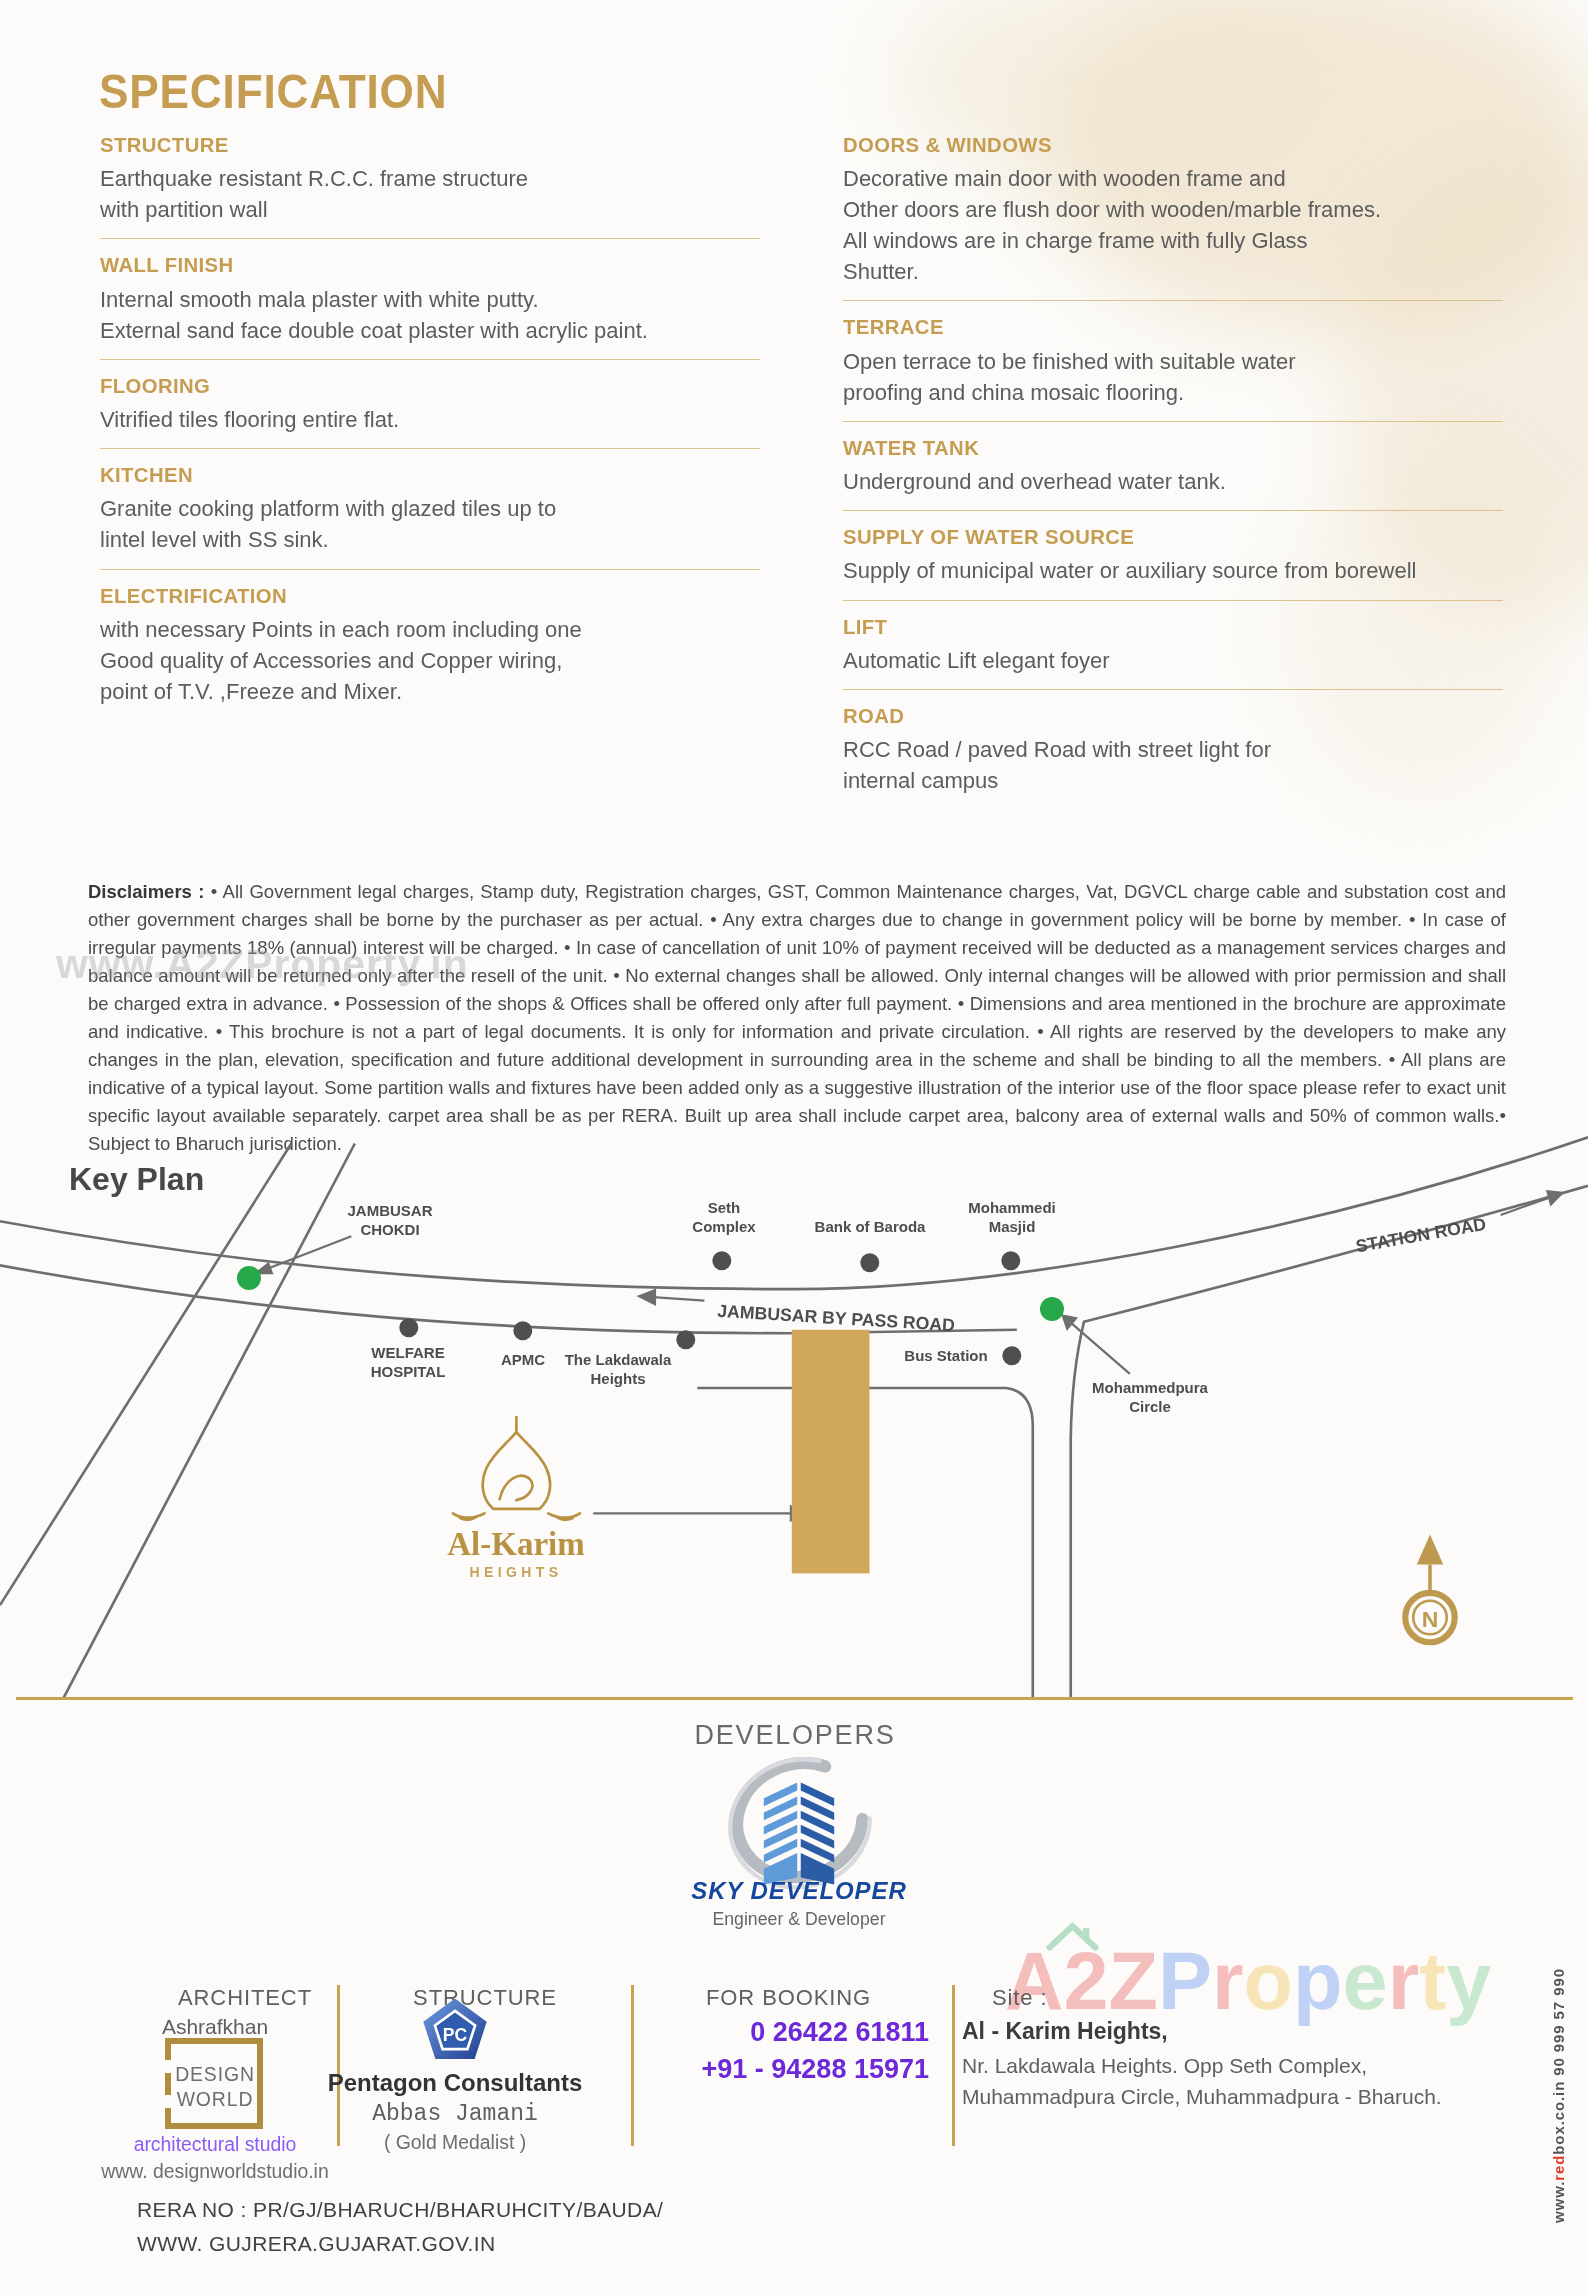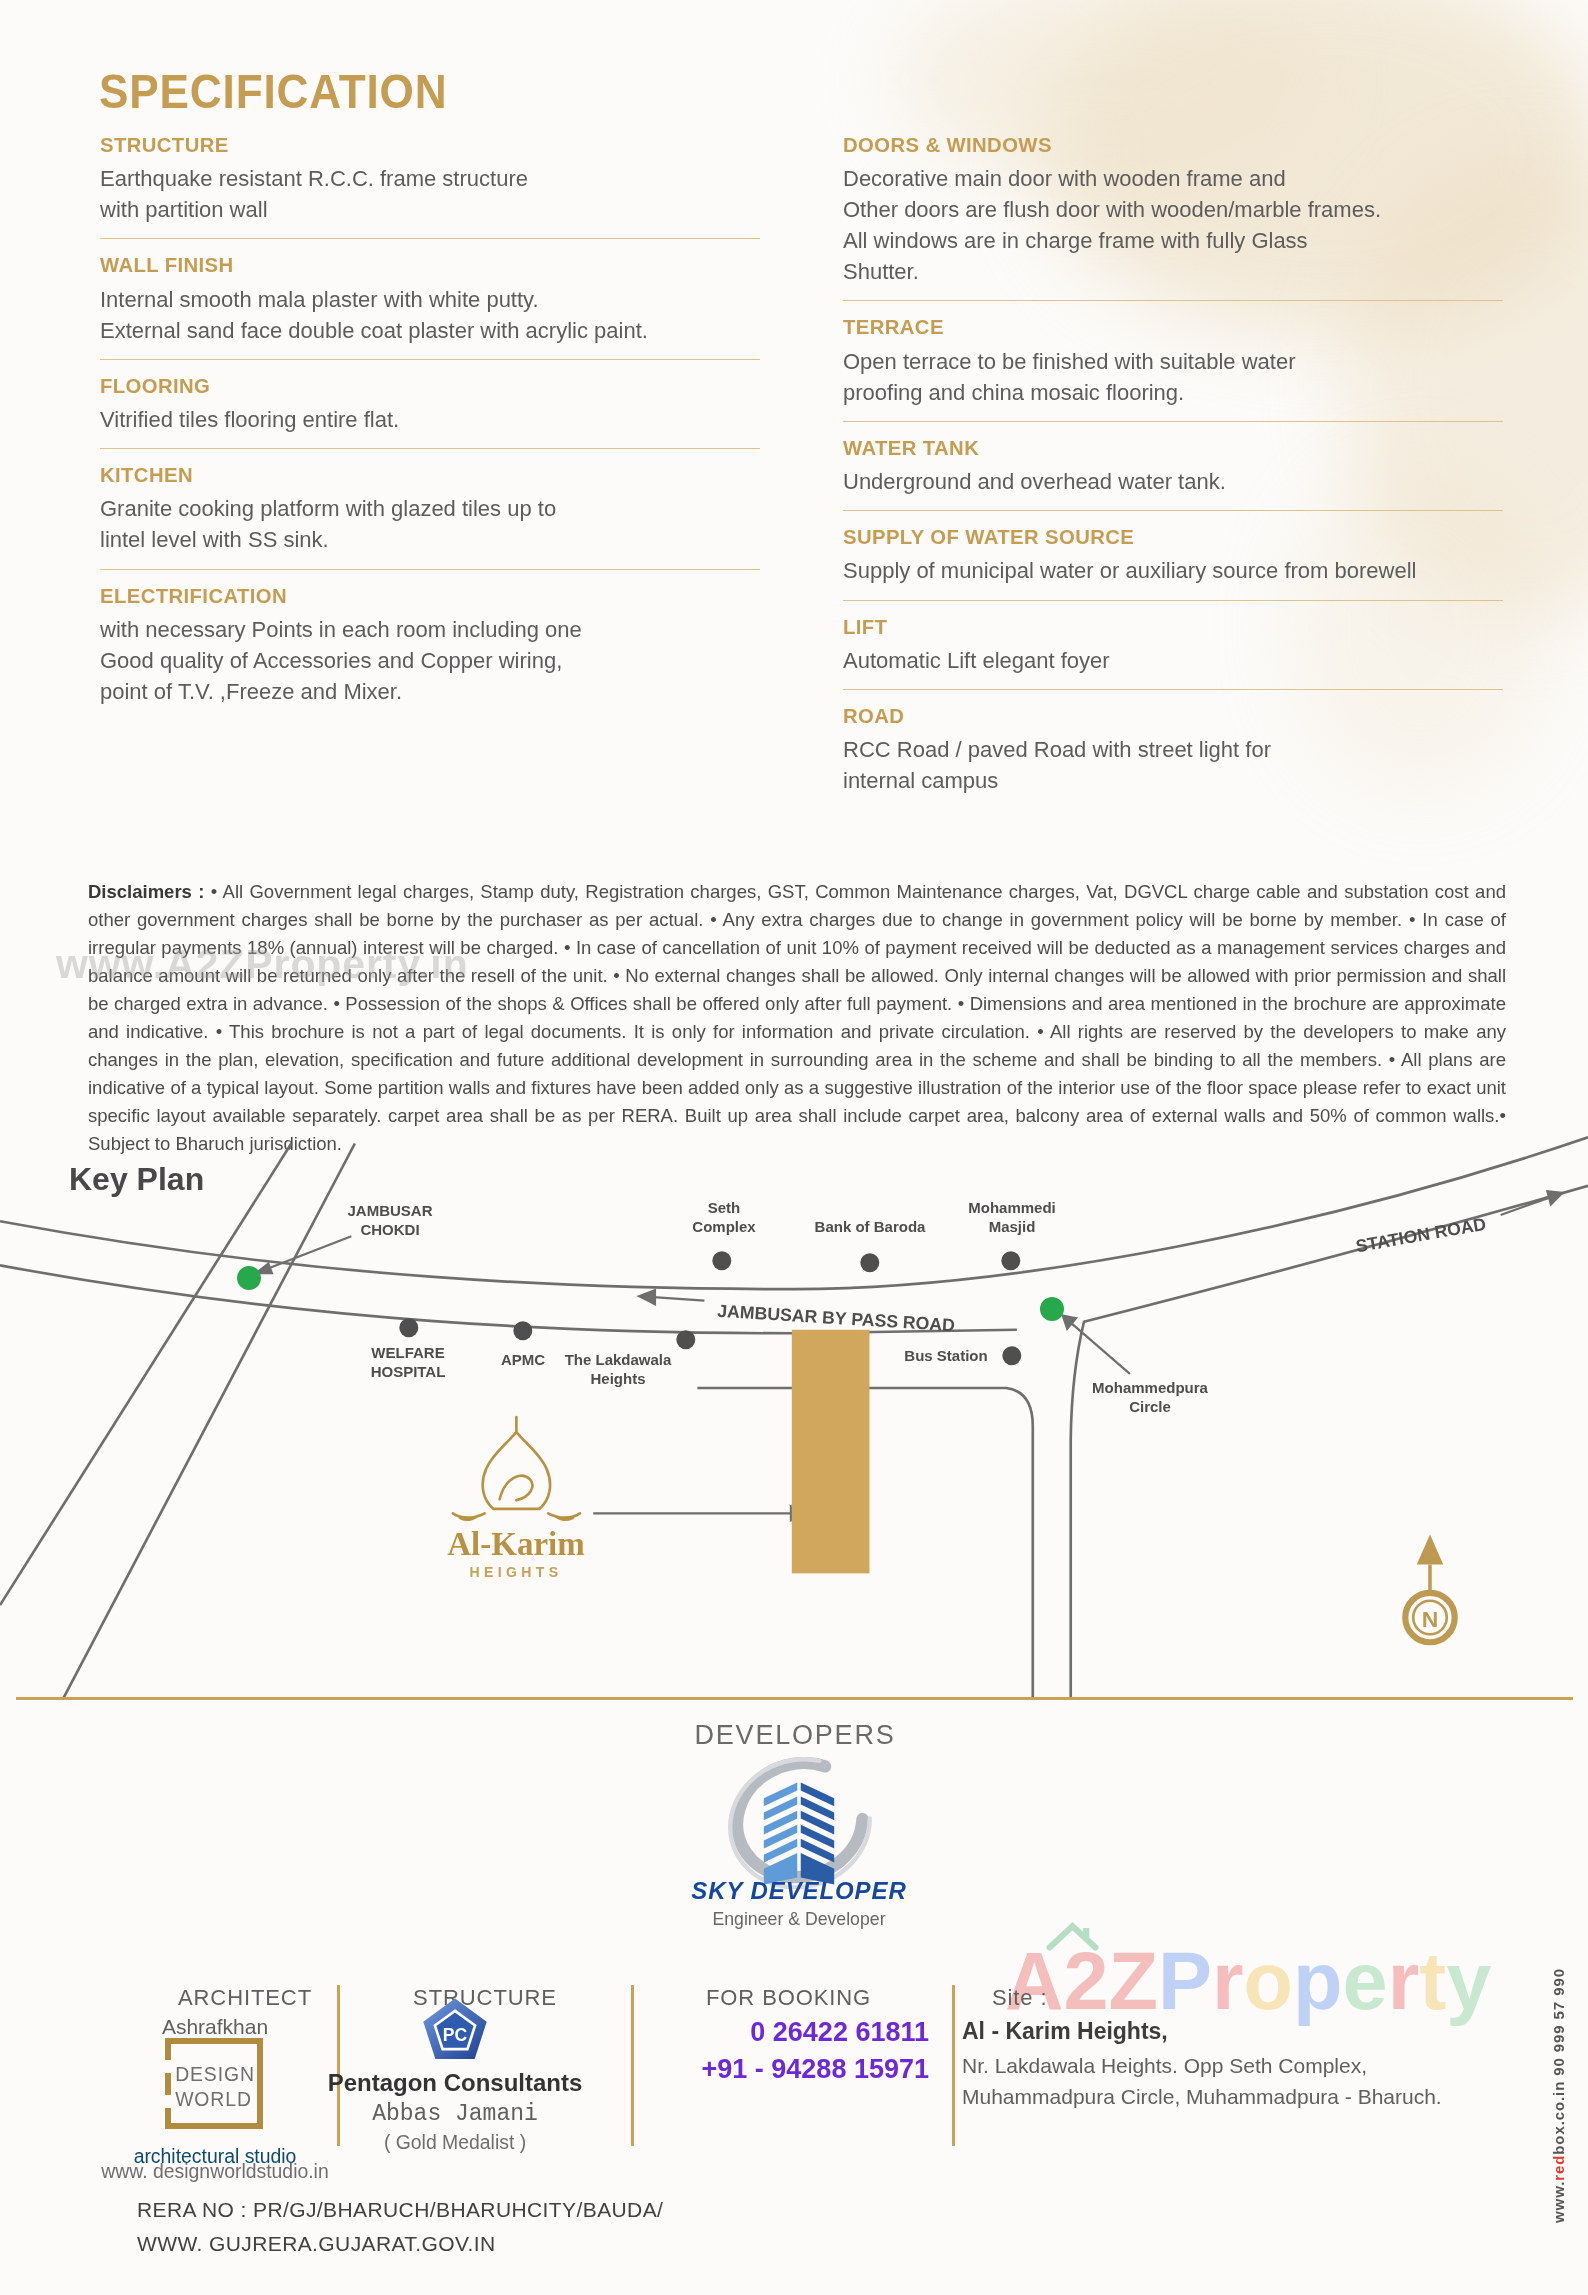--- a/index.html
+++ b/index.html
@@ -47,23 +47,23 @@
       font-size:24px;font-weight:bold;font-style:italic;color:#16479e;letter-spacing:0.9px;}
   .sky-tag{position:absolute;left:799px;top:1909px;transform:translate(-50%,0);
       font-size:17.7px;color:#666;}
 
   .foot-h{position:absolute;font-size:22px;color:#5f5f5f;letter-spacing:0.9px;margin-left:30px;}
   .vdiv{position:absolute;width:2.6px;height:161px;background:#c9a254;top:1985px;}
   .center-x{transform:translate(-50%,0);text-align:center;}
   .arch-name{position:absolute;left:215px;top:2015px;transform:translate(-50%,0);font-size:21px;color:#5f5f5f;}
   .dw-frame{position:absolute;left:165px;top:2038px;width:86px;height:79px;border:6.2px solid #b08c3e;}
   .dw-gap{position:absolute;left:-8px;width:9.7px;height:13.2px;background:#fcfbf9;}
-  .dw-text{position:absolute;left:215px;top:2062px;transform:translate(-50%,0);text-align:left;
+  .dw-text{position:absolute;left:215px;top:2062px;transform:translate(-50%,0);text-align:center;
       font-size:19.4px;line-height:25px;color:#6e6e6e;letter-spacing:0.9px;}
-  .arch-sub1{position:absolute;left:215px;top:2133px;transform:translate(-50%,0);font-size:19.4px;color:#0c4a6e;margin-top:12px;}
+  .arch-sub1{position:absolute;left:215px;top:2133px;transform:translate(-50%,0);font-size:19.4px;color:#8b5cf6;}
   .arch-sub2{position:absolute;left:215px;top:2160px;transform:translate(-50%,0);font-size:19.4px;color:#6e6e6e;}
   .pent-firm{position:absolute;left:455px;top:2069px;transform:translate(-50%,0);font-size:24px;
       font-weight:bold;color:#333;white-space:nowrap;}
   .pent-person{position:absolute;left:455px;top:2101px;transform:translate(-50%,0);font-size:23px;color:#5f5f5f;font-family:Liberation Mono, monospace;}
   .pent-note{position:absolute;left:455px;top:2131px;transform:translate(-50%,0);font-size:19.4px;color:#6e6e6e;}
   .booking-h{left:676px;top:1985px;}
   .phone{position:absolute;left:671px;width:258px;text-align:right;font-size:27px;font-weight:bold;color:#6d28d9;}
   .site-h{left:962px;top:1985px;}
   .site-name{position:absolute;left:962px;top:2018px;font-size:23px;font-weight:bold;color:#3c3c3c;}
   .site-addr{position:absolute;left:962px;font-size:21px;color:#5f5f5f;white-space:nowrap;}

